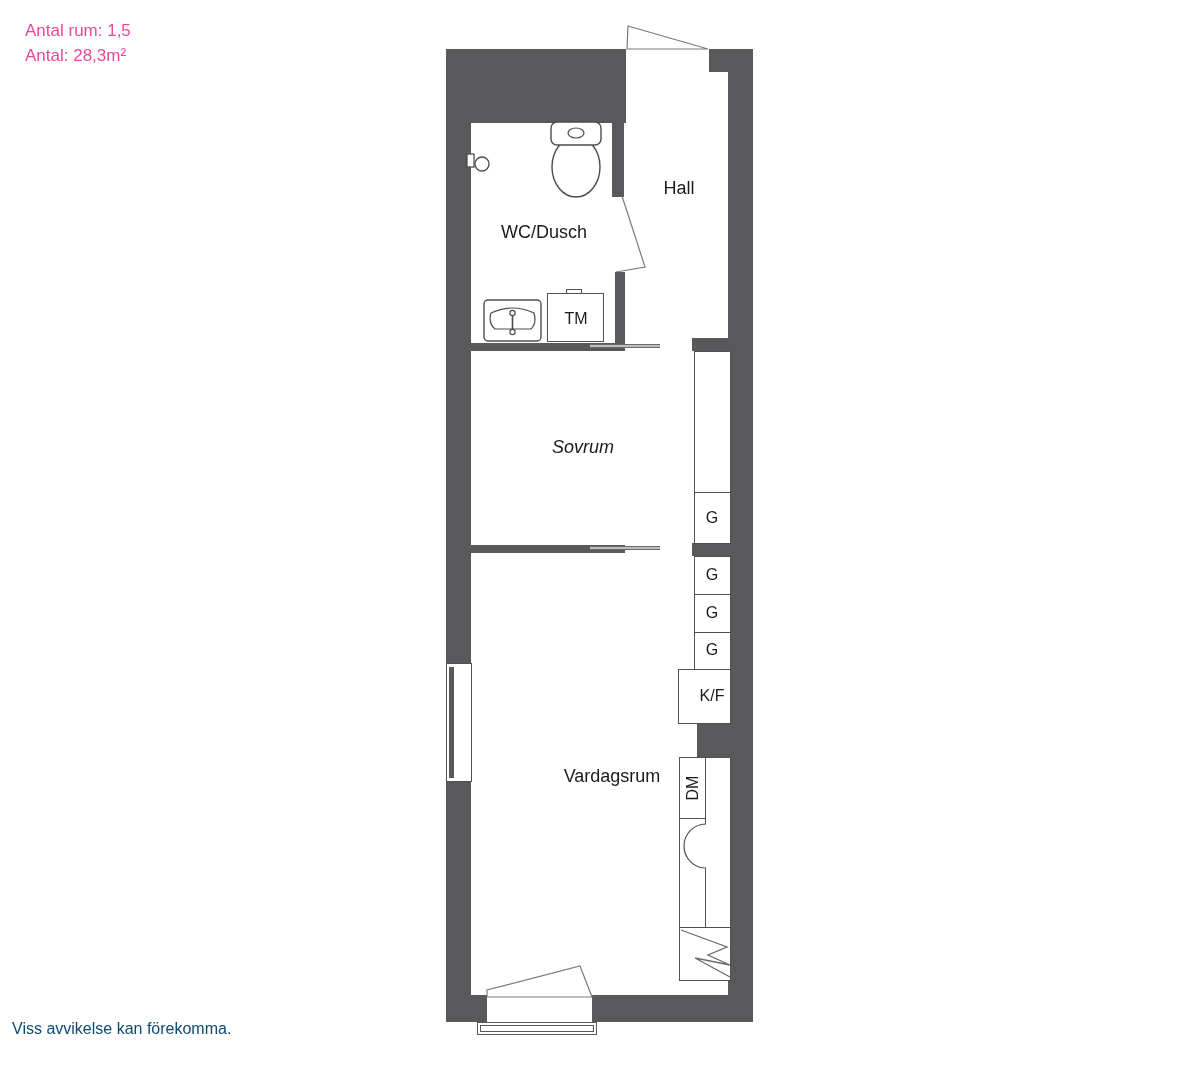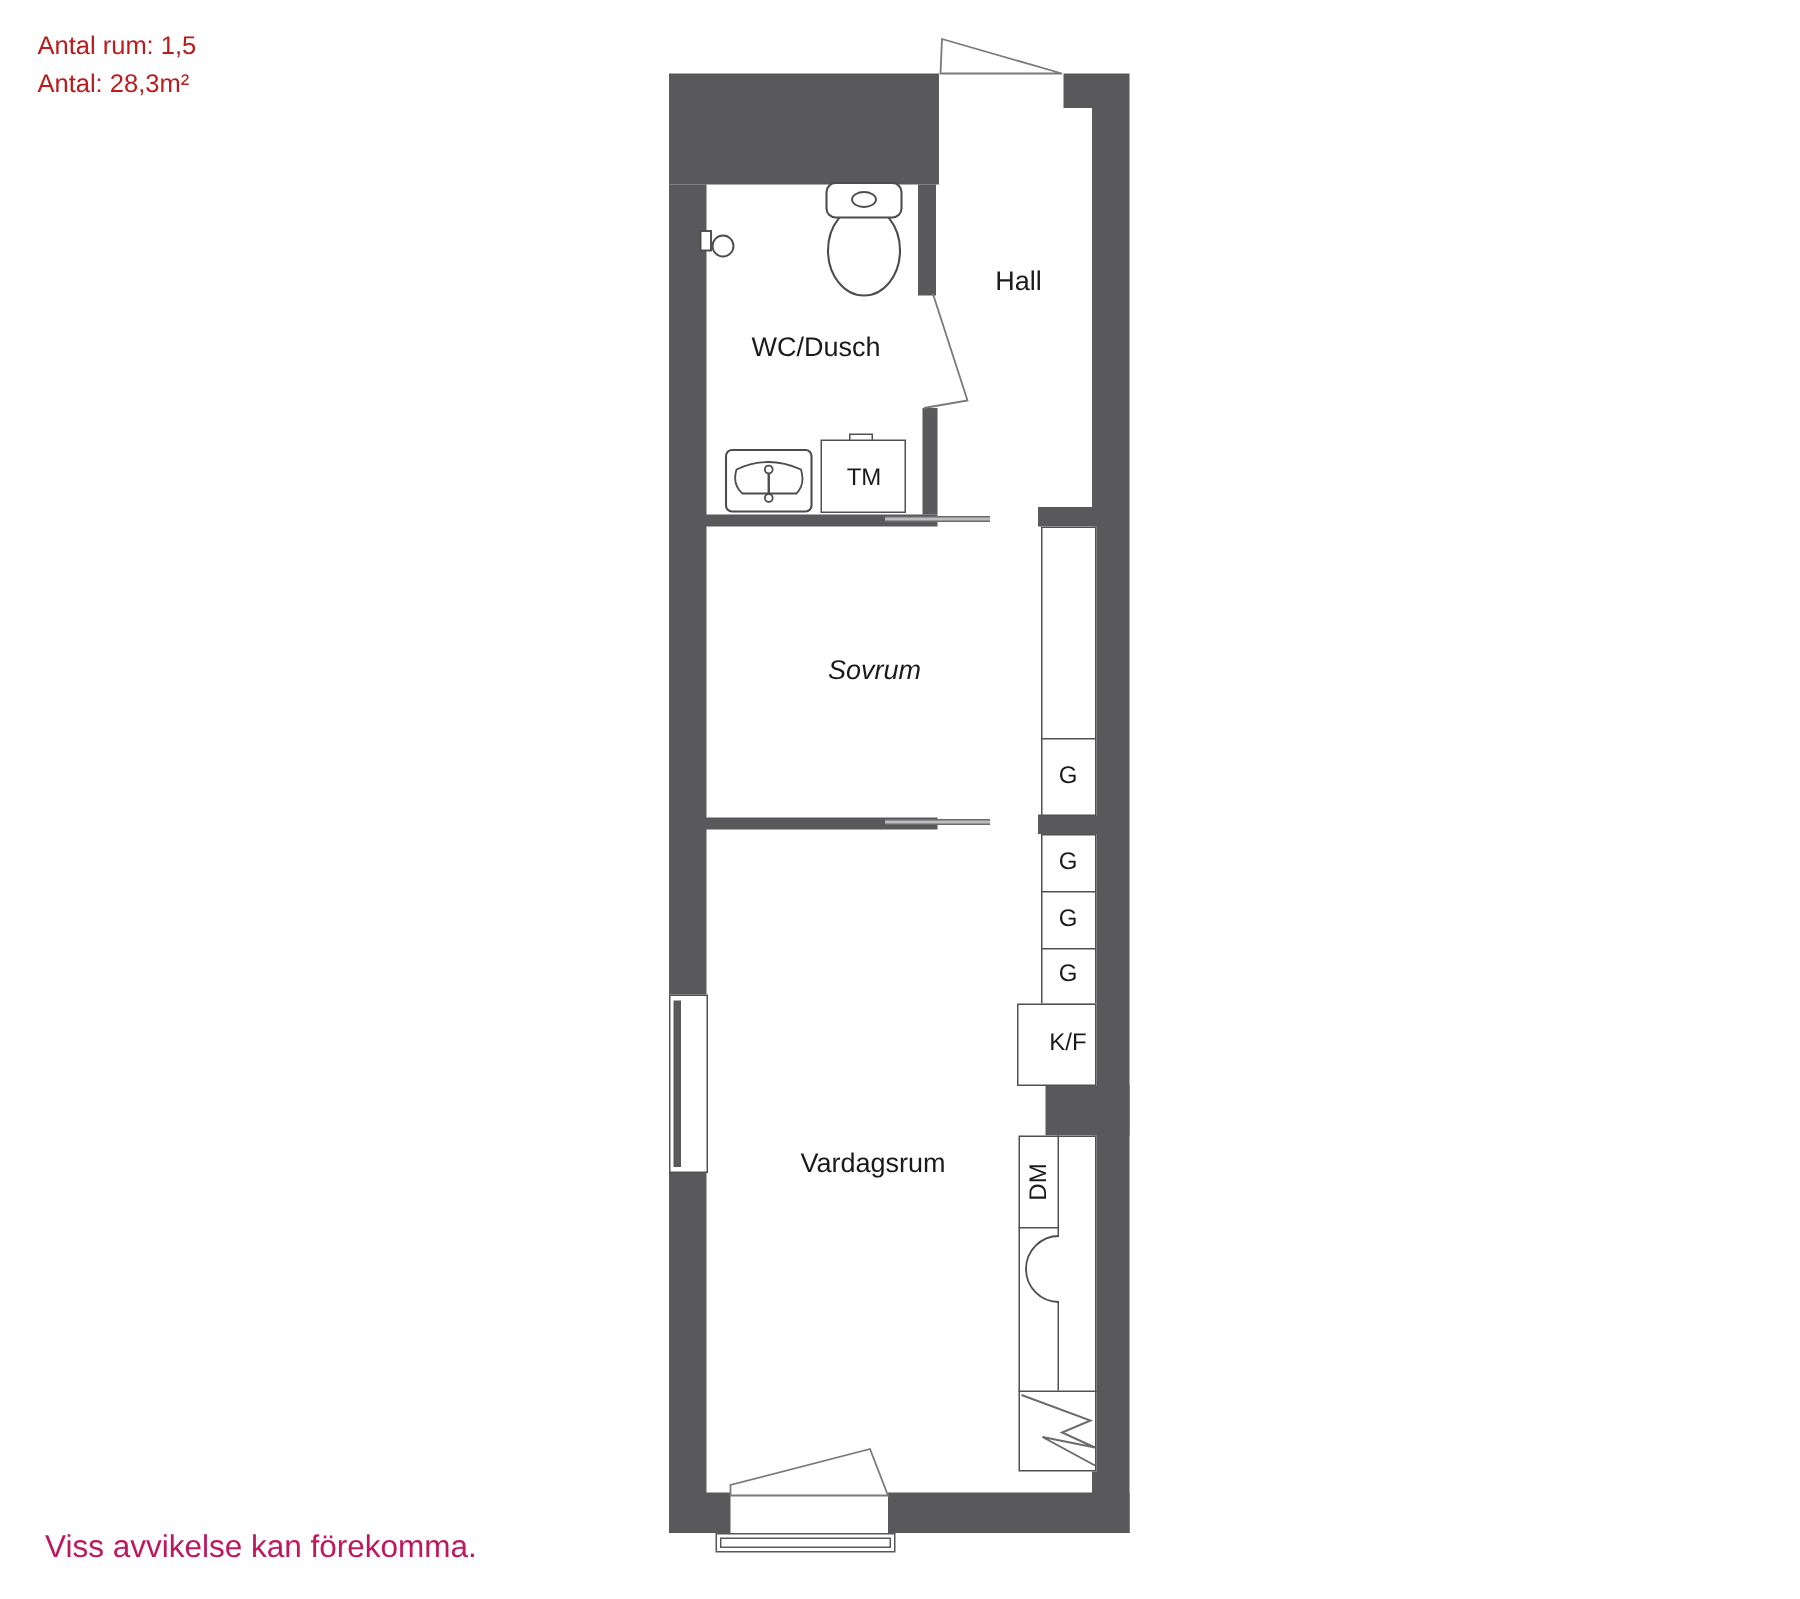--- a/index.html
+++ b/index.html
@@ -5,22 +5,22 @@
   html,body{margin:0;padding:0;}
   body{width:1200px;height:1066px;background:#ffffff;font-family:"Liberation Sans",sans-serif;position:relative;overflow:hidden;}
   .plan{position:absolute;left:0;top:0;width:1200px;height:1066px;}
   .wall{position:absolute;background:#59595b;}
   .cell{position:absolute;background:#fff;border:1px solid #515153;box-sizing:border-box;}
   .thinline{position:absolute;background:#515153;}
   .slider{position:absolute;height:4px;background:#bdbdbd;border-top:1px solid #6b6b6d;border-bottom:1px solid #6b6b6d;box-sizing:border-box;}
   .label{position:absolute;color:#1a1a1a;font-size:18px;transform:translate(-50%,-50%);white-space:nowrap;}
   .label-sm{font-size:16px;}
   .label-rot{transform:translate(-50%,-50%) rotate(-90deg);}
-  .toptext{position:absolute;left:25px;top:18px;font-size:17px;color:#b91c1c;line-height:25px;}
-  .foottext{position:absolute;left:30px;top:1020px;font-size:21px;color:#be185d;}
+  .toptext{position:absolute;left:25px;top:18px;font-size:17px;color:#ec4899;line-height:25px;}
+  .foottext{position:absolute;left:12px;top:1020px;font-size:16px;color:#0c4a6e;}
   svg{position:absolute;overflow:visible;}
   .rail-outer{position:absolute;border:1px solid #59595b;background:#fff;box-sizing:border-box;}
   .rail-inner{position:absolute;border:1px solid #59595b;background:#fff;box-sizing:border-box;}
 </style>
 </head>
 <body>
 
 <div class="plan">
 
   <div class="toptext">
@@ -109,16 +109,16 @@
 
   <svg style="left:480px;top:960px;" width="118" height="42" viewBox="0 0 118 42">
     <polygon points="7,37 7,30 100,6 112,37" fill="#ffffff" stroke="#7a7a7a" stroke-width="1.2"></polygon>
   </svg>
   <div class="rail-outer" style="left:477px;top:1022px;width:120px;height:13px;"></div>
   <div class="rail-inner" style="left:480px;top:1025px;width:114px;height:7px;"></div>
 
   <div class="label" style="left:679px;top:188px;">Hall</div>
   <div class="label" style="left:544px;top:232px;">WC/Dusch</div>
   <div class="label" style="left:583px;top:447px;font-style:italic;">Sovrum</div>
-  <div class="label" style="left:582px;top:776px;">Vardagsrum</div>
+  <div class="label" style="left:612px;top:776px;">Vardagsrum</div>
 
   <div class="foottext">Viss avvikelse kan förekomma.</div>
 </div>
 
 </body></html>

